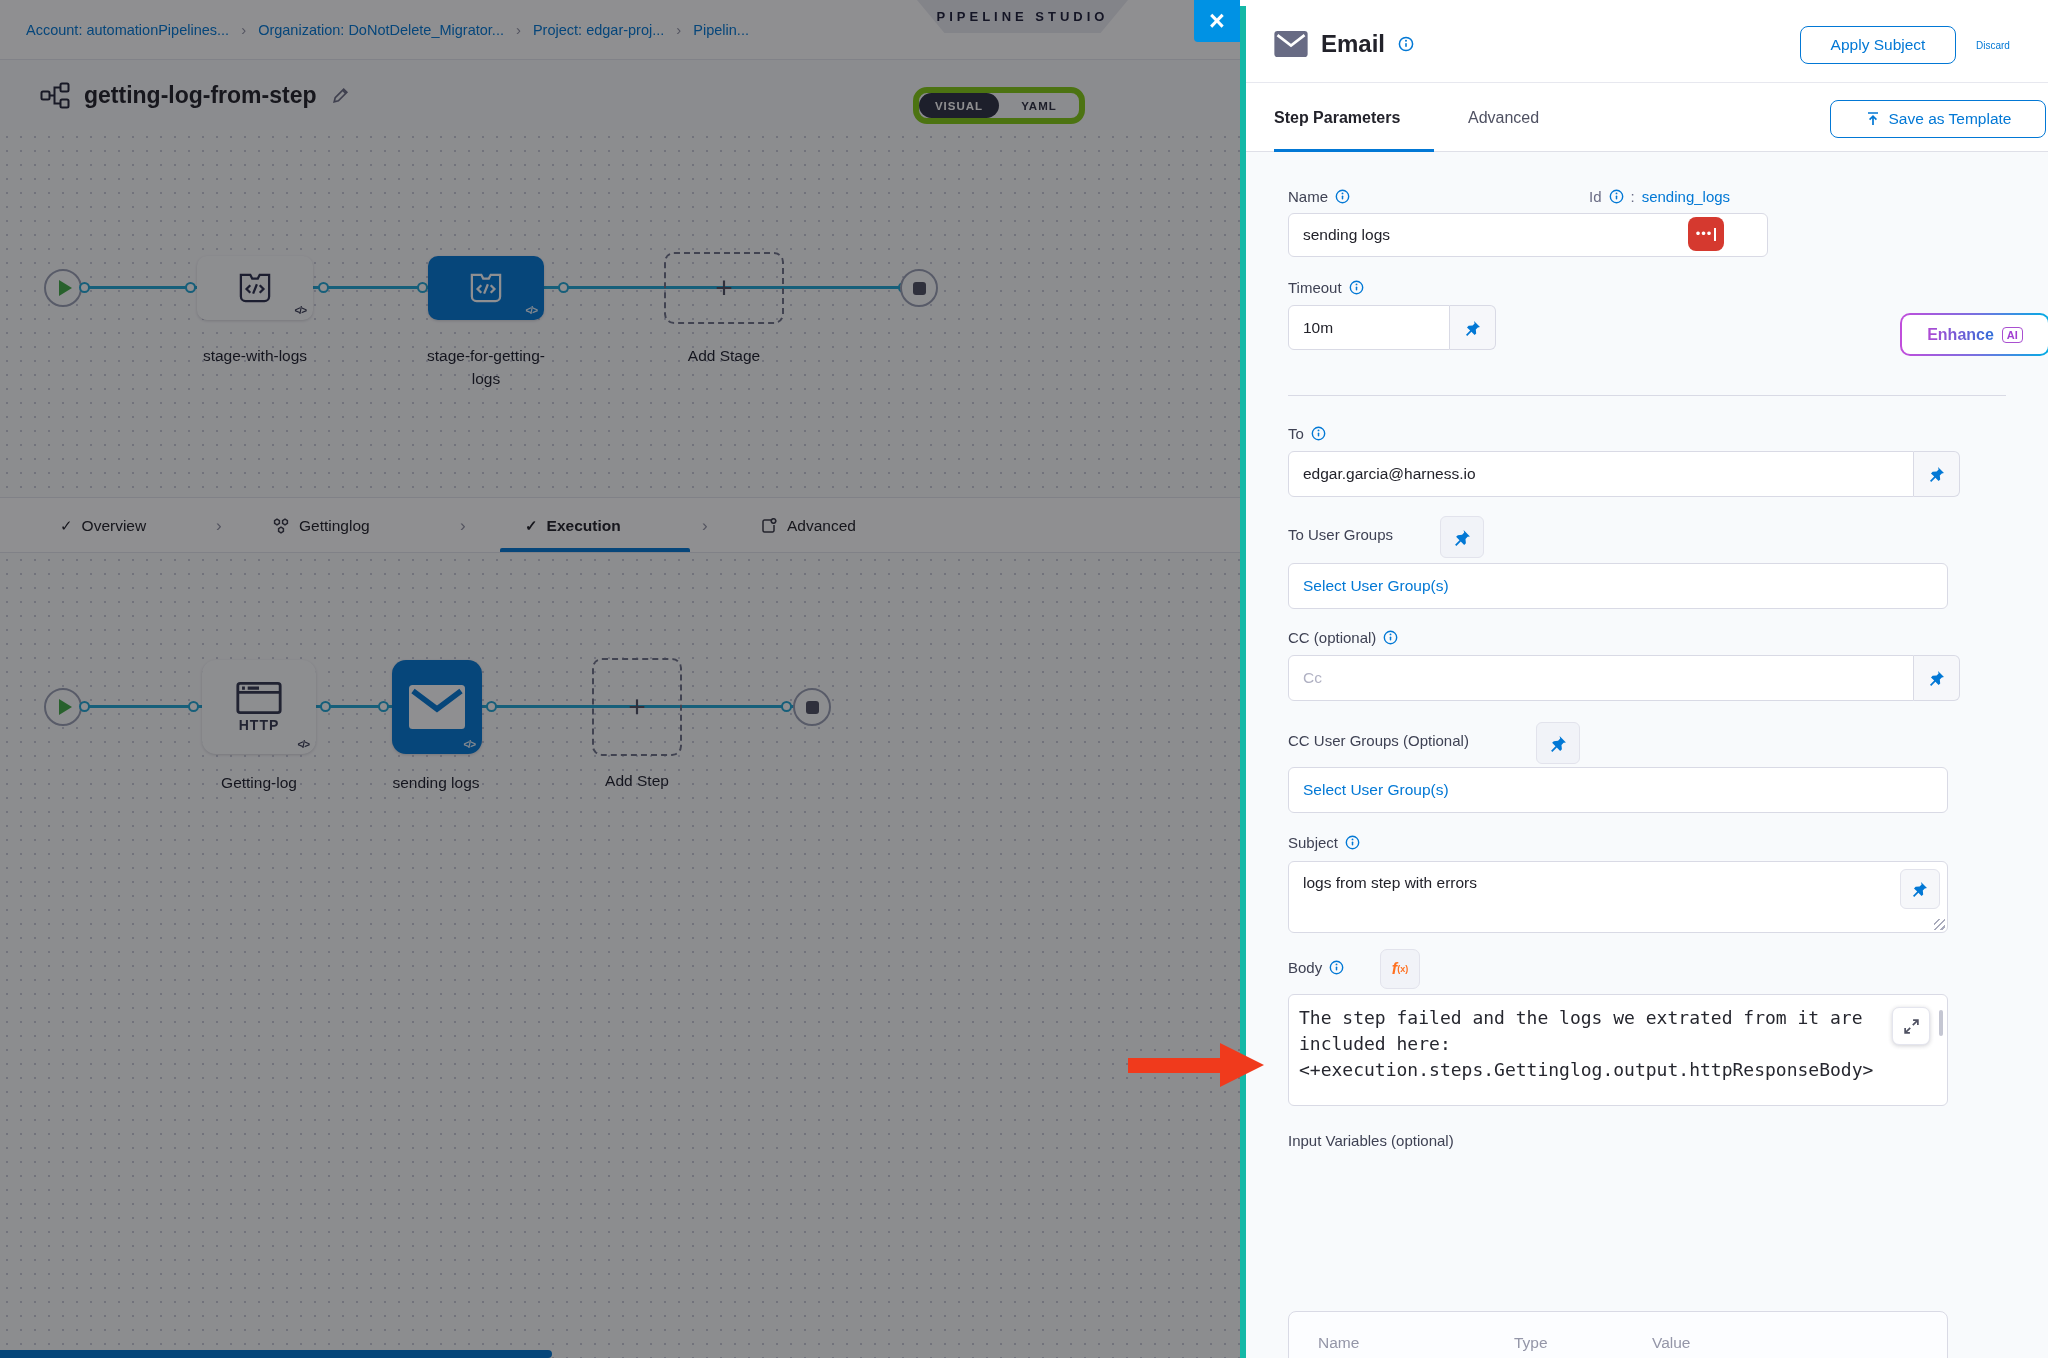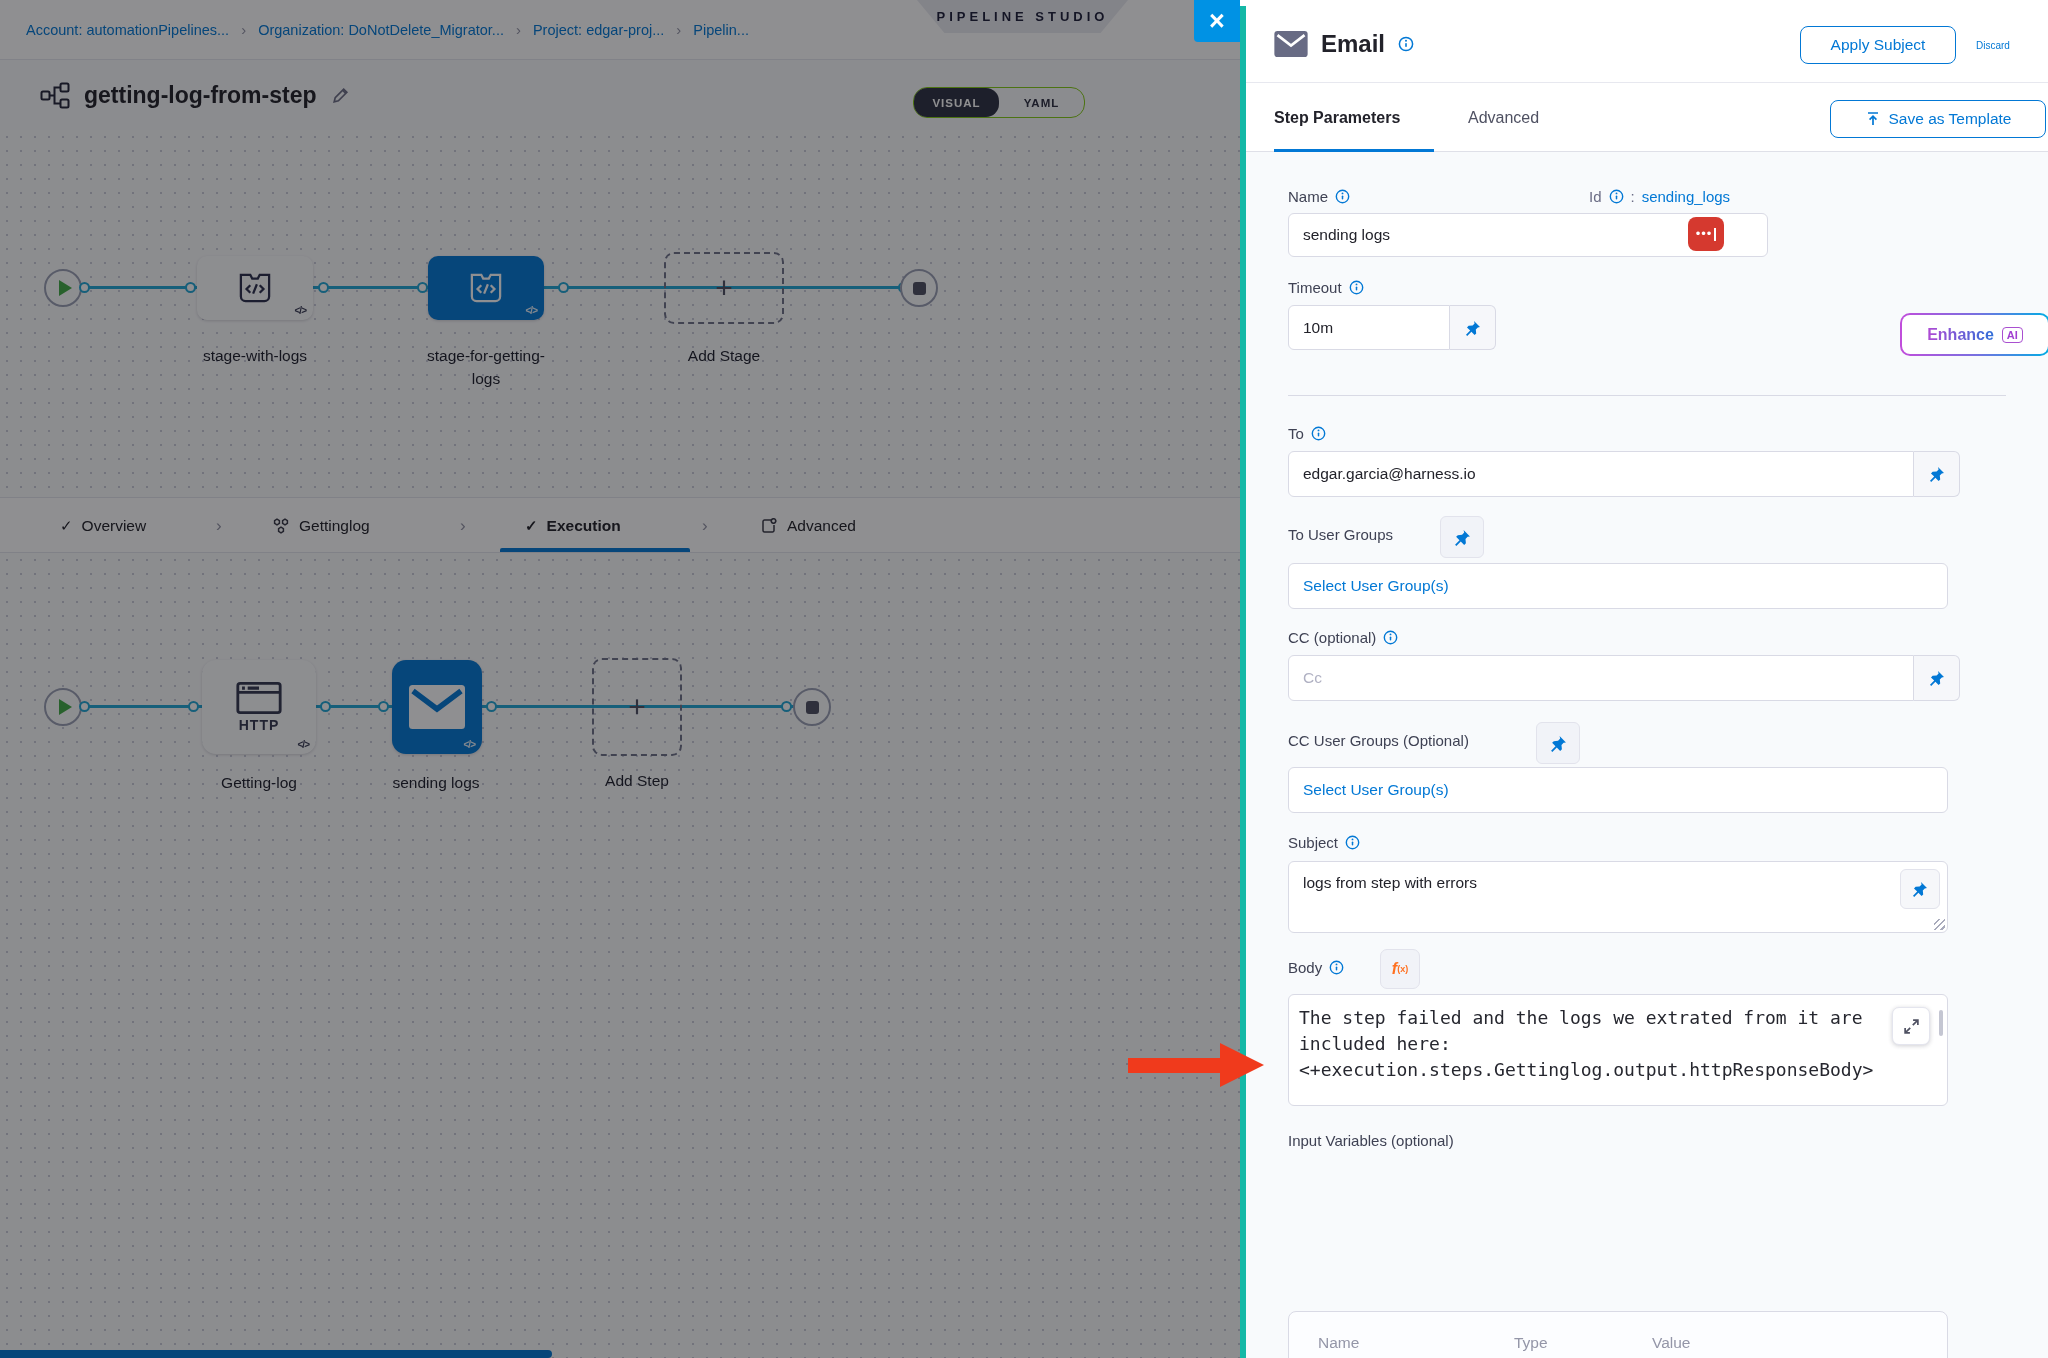--- a/index.html
+++ b/index.html
@@ -9,21 +9,21 @@
   .abs { position:absolute; }
 
   
   #studio { position:absolute; left:0; top:0; width:1240px; height:1358px; background:#fafbfc; }
   .topbar { position:absolute; left:0; top:0; width:1240px; height:60px; background:#fff; border-bottom:1px solid #e6e7ee; display:flex; align-items:center; padding-left:26px; }
   .crumb { color:#0278d5; font-size:14.5px; cursor:pointer; }
   .crumb-sep { color:#9293a5; font-size:15px; margin:0 12px; }
   .studio-badge { position:absolute; left:917px; top:0; width:211px; height:33px; background:#e9eaf1; color:#1c1e38; font-size:13px; font-weight:bold; letter-spacing:4px; display:flex; align-items:center; justify-content:center; clip-path:polygon(0 0,100% 0,87% 100%,13% 100%); }
   .title-row { position:absolute; left:0; top:60px; width:1240px; height:70px; background:#f8f9fb; display:flex; align-items:center; padding-left:40px; gap:14px;text-align:center; }
   .pipe-title { font-size:23px; font-weight:bold; color:#22222a; }
-  .toggle { position:absolute; left:913px; top:87px; width:172px; height:31px; border:1px solid #84cc16; border-radius:14px; display:flex; background:transparent; }
+  .toggle { position:absolute; left:913px; top:87px; width:172px; height:37px; border:6px solid #84cc16; border-radius:14px; display:flex; background:transparent; }
   .toggle .opt { flex:1; display:flex; align-items:center; justify-content:center; font-size:11.5px; font-weight:bold; letter-spacing:1px; border-radius:13px; color:#2c2e40; cursor:pointer; }
   .toggle .opt.sel { background:#2e3143; color:#fff; }
 
   .canvas { background:#fafbfc; background-image:radial-gradient(#c9cbd9 1.2px, transparent 1.4px); background-size:14px 14px; }
   #stage-canvas { position:absolute; left:0; top:130px; width:1240px; height:367px; }
   #exec-canvas  { position:absolute; left:0; top:553px; width:1240px; height:805px; }
 
   .flowline { position:absolute; height:3px; background:#21a6d4; }
   .node-dot { position:absolute; width:11px; height:11px; border-radius:50%; background:#fff; border:2px solid #21a6d4; }
   .term-node { position:absolute; width:38px; height:38px; border-radius:50%; background:#fcfdfe; border:2px solid #9aa0b4; display:flex; align-items:center; justify-content:center; cursor:pointer; }

